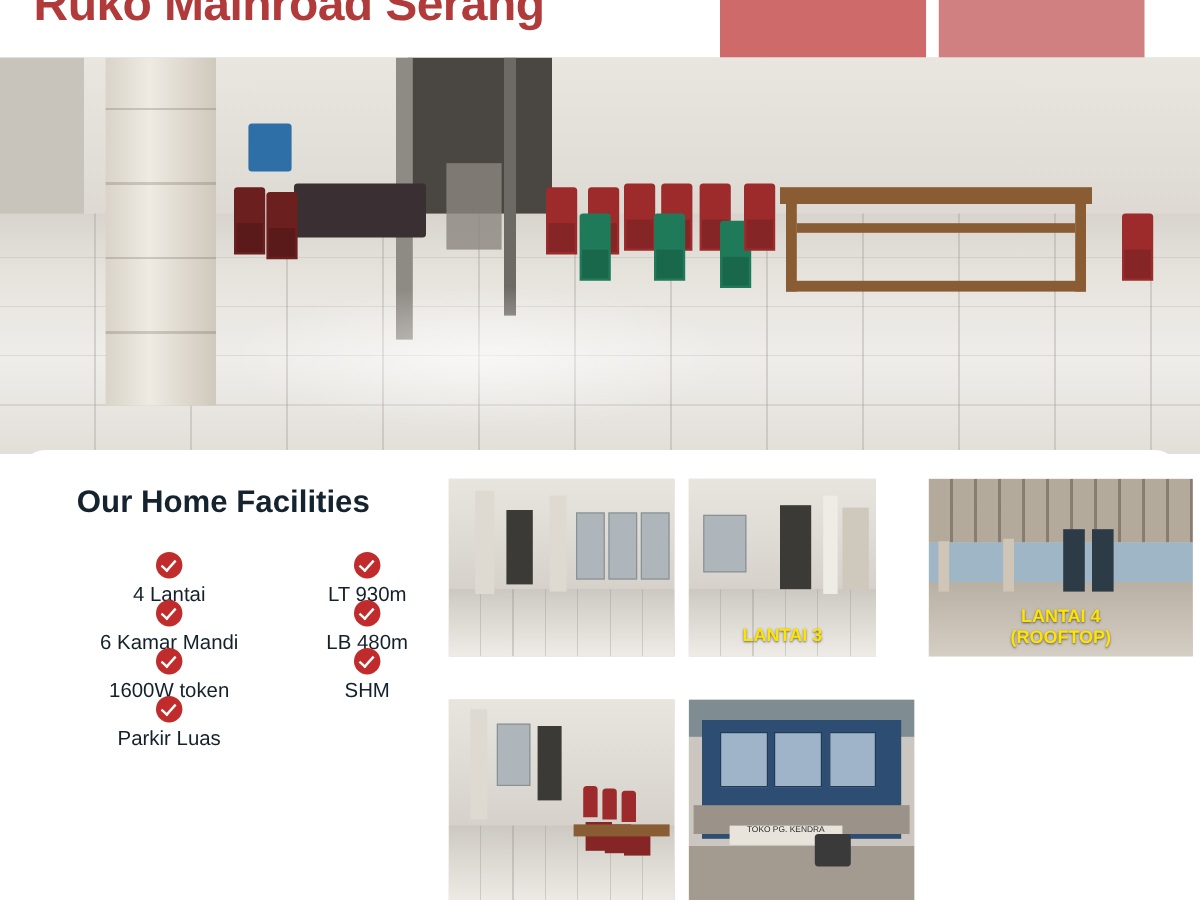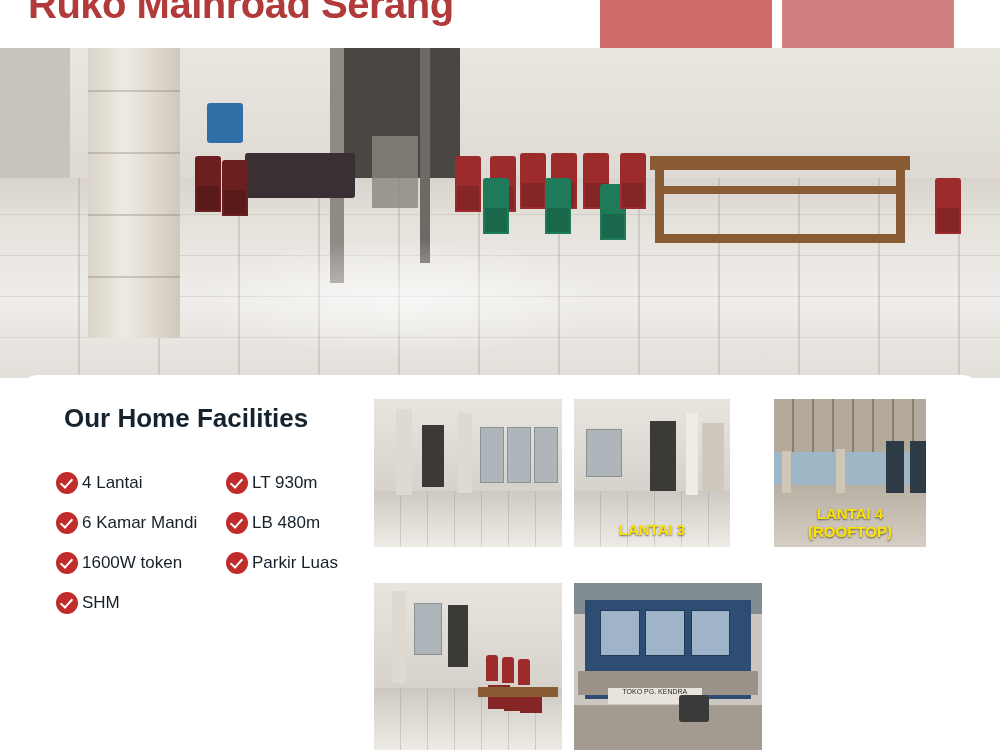--- a/index.html
+++ b/index.html
@@ -198,20 +198,21 @@
     grid-template-columns: 170px 160px;
     grid-auto-rows: 40px;
     align-items: center;
   }
   .fac-item {
     display: flex;
     align-items: center;
     gap: 4px;
     font-size: 17px;
     color: #14202a;
+    flex-direction: column;
   }
   .check {
     width: 22px; height: 22px;
     border-radius: 50%;
     background: #c02c2c;
     position: relative;
     flex: 0 0 auto;
   }
   .check:after {
     content: "";
@@ -326,25 +327,25 @@
     <div class="fac-item">
       <span class="check"></span>
       <span>LB 480m</span>
     </div>
     <div class="fac-item">
       <span class="check"></span>
       <span>1600W token</span>
     </div>
     <div class="fac-item">
       <span class="check"></span>
+      <span>SHM</span>
+    </div>
+    <div class="fac-item">
+      <span class="check"></span>
       <span>Parkir Luas</span>
-    </div>
-    <div class="fac-item">
-      <span class="check"></span>
-      <span>SHM</span>
     </div>
   </div>
 
   <div class="thumb" style="left:358px; top:24px; width:188px; height:148px;">
     <div class="t-wall"></div>
     <div class="t-floor"></div>
     <div class="t-col" style="left:22px; top:10px; width:16px; height:86px;"></div>
     <div class="t-col" style="left:84px; top:14px; width:14px; height:80px;"></div>
     <div class="t-win" style="left:106px; top:28px; width:22px; height:54px;"></div>
     <div class="t-win" style="left:133px; top:28px; width:22px; height:54px;"></div>
@@ -355,21 +356,21 @@
   <div class="thumb" style="left:558px; top:24px; width:156px; height:148px;">
     <div class="t-wall"></div>
     <div class="t-floor"></div>
     <div class="t-win" style="left:12px; top:30px; width:34px; height:46px;"></div>
     <div class="t-door" style="left:76px; top:22px; width:26px; height:70px;"></div>
     <div class="t-col" style="left:112px; top:14px; width:12px; height:82px; background:#efece6;"></div>
     <div class="t-door" style="left:128px; top:24px; width:22px; height:68px; background:#cfc8bd;"></div>
     <div class="caption">LANTAI 3</div>
   </div>
 
-  <div class="thumb" style="left:758px; top:24px; width:152px; height:148px;">
+  <div class="thumb" style="left:758px; top:24px; width:220px; height:148px;">
     <div class="t4-ceiling"></div>
     <div class="t4-sky"></div>
     <div class="t4-floor"></div>
     <div class="t-col" style="left:8px; top:52px; width:9px; height:42px; background:#cfc6b8;"></div>
     <div class="t-col" style="left:62px; top:50px; width:9px; height:44px; background:#cfc6b8;"></div>
     <div class="t-door" style="left:112px; top:42px; width:18px; height:52px; background:#2d3b47;"></div>
     <div class="t-door" style="left:136px; top:42px; width:18px; height:52px; background:#2d3b47;"></div>
     <div class="caption two-line">
       <span>LANTAI 4</span><br>
       <span>(ROOFTOP)</span>

